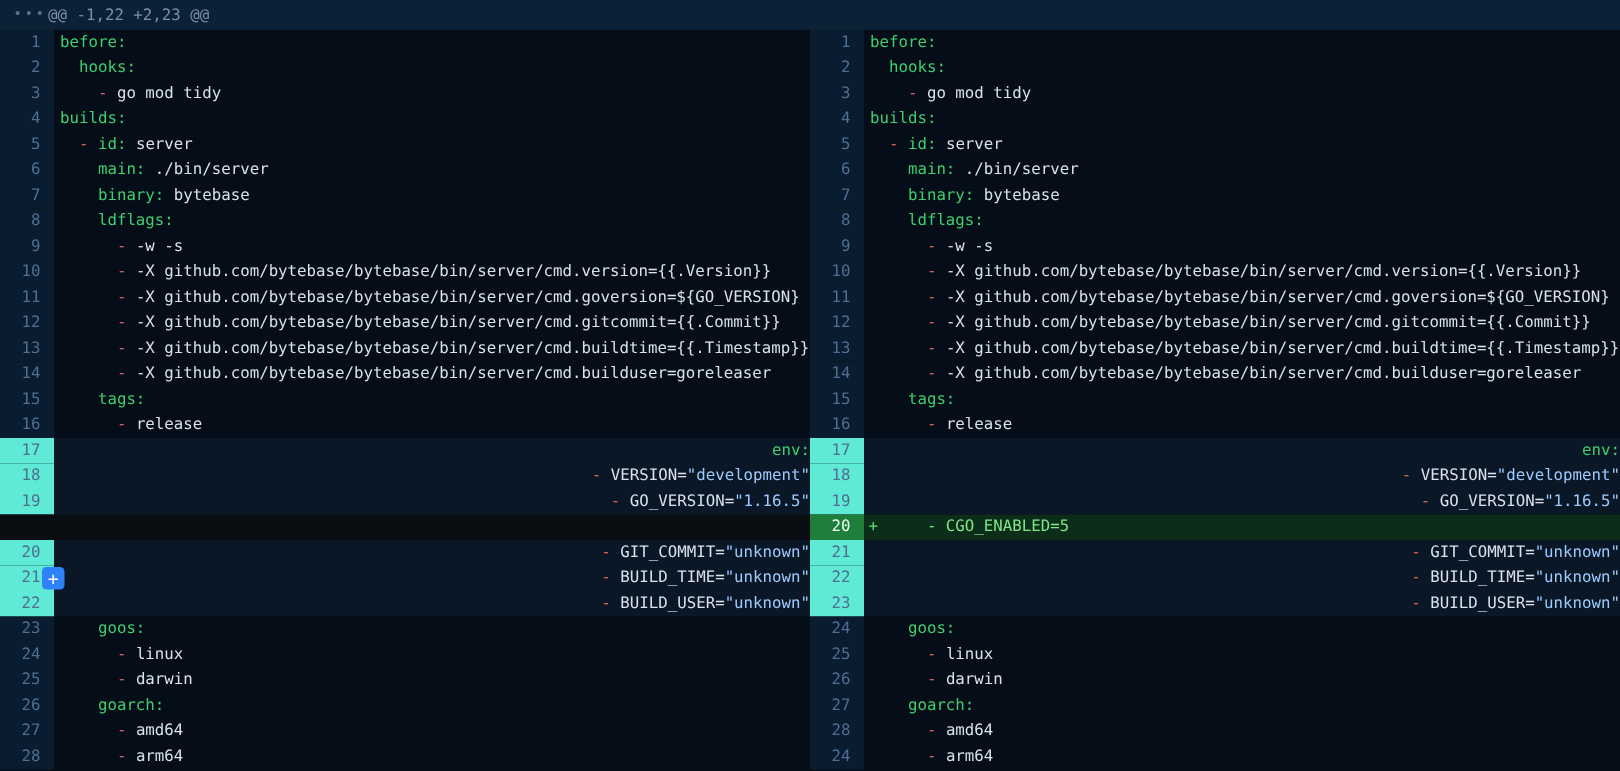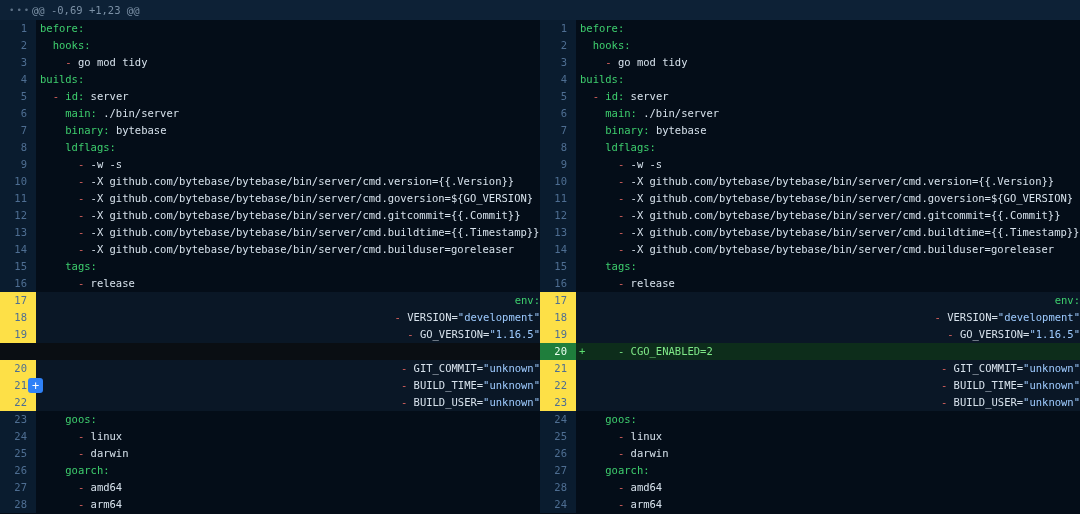--- a/index.html
+++ b/index.html
@@ -44,21 +44,21 @@
   .code {
     flex: 1;
     white-space: pre;
     color: #d7e2ec;
     padding-left: 4px;
     position: relative;
     overflow: hidden;
   }
 
   
-  .row.band .num  { background: #fde047; }
+  .row.band .num  { background: #5eead4; }
   .row.band .code { background: #0a1726; text-align: right; }
 
   
   .row.gap .num  { background: #0a0e13; }
   .row.gap .code { background: #0a0e13; }
 
   
   .row.added .num  { background: #1f7e3c; color: #eafff0; }
   .row.added .code { background: #0d2d1b; }
   .marker { position: absolute; left: 3px; top: 0; color: #5be06f; }
@@ -88,21 +88,21 @@
     z-index: 5;
   }
 </style>
 </head>
 <body>
 
 <div class="window">
 
   <div class="topbar">
     <span class="dots">•••</span>
-    <span class="hunk">@@ -0,69 +1,23 @@</span>
+    <span class="hunk">@@ -1,22 +2,23 @@</span>
   </div>
 
   <div class="panes">
     <div class="pane" id="pane-left">
         <div class="row">
           <span class="num">1</span>
           <span class="code"><span class="tok-k">before:</span></span>
         </div>
         <div class="row">
           <span class="num">2</span>
@@ -289,21 +289,21 @@
         <div class="row band">
           <span class="num">18</span>
           <span class="code"><span class="tok-p">      </span><span class="tok-d">-</span><span class="tok-p"> VERSION=</span><span class="tok-s">"development"</span></span>
         </div>
         <div class="row band">
           <span class="num">19</span>
           <span class="code"><span class="tok-p">      </span><span class="tok-d">-</span><span class="tok-p"> GO_VERSION=</span><span class="tok-s">"1.16.5"</span></span>
         </div>
         <div class="row added">
           <span class="num">20</span>
-          <span class="code"><span class="marker">+</span><span class="tok-a">      - CGO_ENABLED=2</span></span>
+          <span class="code"><span class="marker">+</span><span class="tok-a">      - CGO_ENABLED=5</span></span>
         </div>
         <div class="row band">
           <span class="num">21</span>
           <span class="code"><span class="tok-p">      </span><span class="tok-d">-</span><span class="tok-p"> GIT_COMMIT=</span><span class="tok-s">"unknown"</span></span>
         </div>
         <div class="row band">
           <span class="num">22</span>
           <span class="code"><span class="tok-p">      </span><span class="tok-d">-</span><span class="tok-p"> BUILD_TIME=</span><span class="tok-s">"unknown"</span></span>
         </div>
         <div class="row band">

